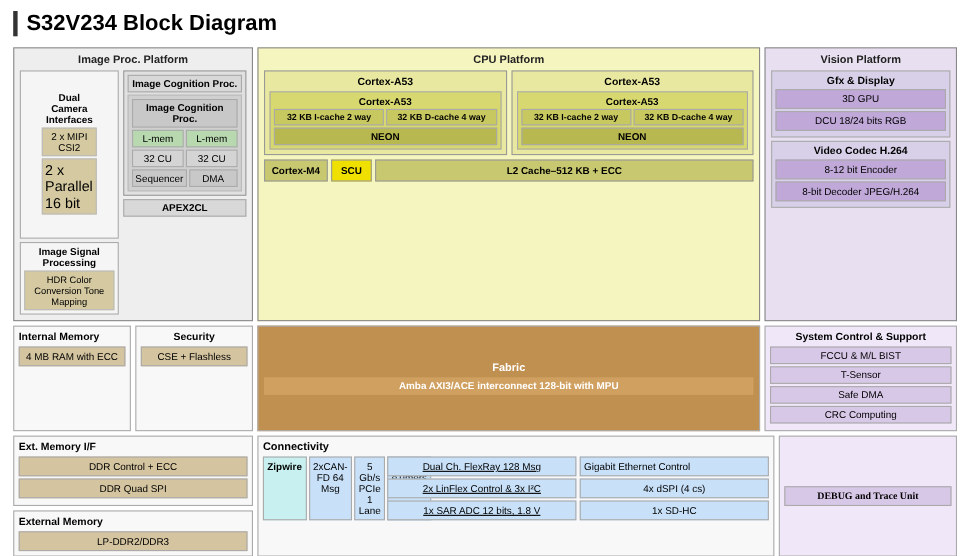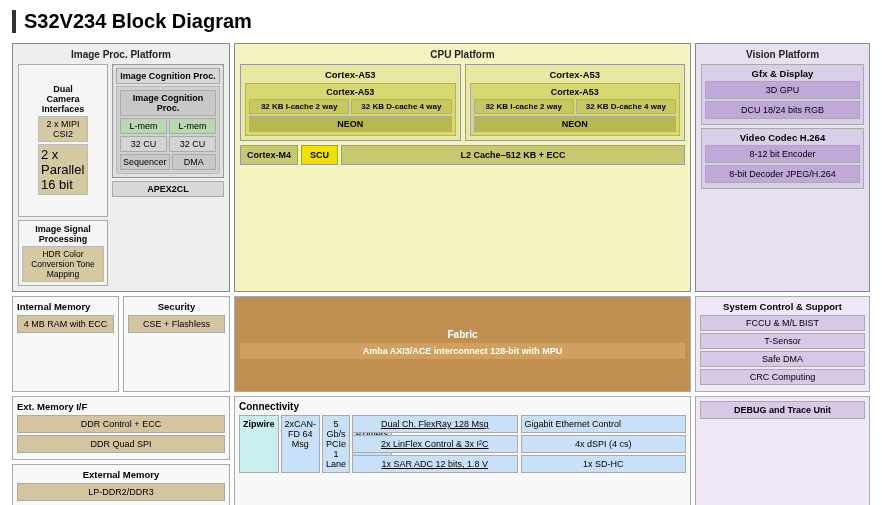--- a/index.html
+++ b/index.html
@@ -176,21 +176,21 @@
 
     <div style="width:218px; display:flex; flex-direction:column; gap:4px;">
 
       <div style="border:1px solid #aaa; background:#f8f8f8; padding:4px;">
         <div style="font-size:9.5px; font-weight:bold; margin-bottom:3px;">Ext. Memory I/F</div>
         <div style="border:1px solid #aaa; background:#d4c4a0; text-align:center; padding:3px; font-size:9px; margin:2px 0;">DDR Control + ECC</div>
         <div style="border:1px solid #aaa; background:#d4c4a0; text-align:center; padding:3px; font-size:9px; margin:2px 0;">DDR Quad SPI</div>
       </div>
 
       <div style="border:1.5px solid #aaa; background:#f8f8f8; padding:4px;">
-        <div style="font-size:9.5px; font-weight:bold; margin-bottom:3px;text-align:center;">External Memory</div>
+        <div style="font-size:9.5px; font-weight:bold; margin-bottom:3px;">External Memory</div>
         <div style="border:1.5px solid #aaa; background:#d4c4a0; text-align:center; padding:3px; font-size:9px;">LP-DDR2/DDR3</div>
       </div>
     </div>
 
     <div style="flex:1; border:1px solid #aaa; background:#f8f8f8; padding:4px;">
       <div style="font-size:10px; font-weight:bold; margin-bottom:3px;">Connectivity</div>
       <div style="display:flex; gap:3px;">
 
         <div style="width:110px; display:flex; flex-direction:row; gap:2px;">
           <div style="border:1px solid #aaa; background:#c8f0f0; text-align:center; padding:3px; font-size:9px; font-weight:bold;">Zipwire</div>
@@ -206,19 +206,19 @@
         </div>
 
         <div style="flex:1; display:flex; flex-direction:column; gap:2px;">
           <div style="border:1px solid #aaa; background:#c8e0f8; text-align:left; padding:3px; font-size:9px;">Gigabit Ethernet Control</div>
           <div style="border:1px solid #aaa; background:#c8e0f8; text-align:center; padding:3px; font-size:9px;">4x dSPI (4 cs)</div>
           <div style="border:1px solid #aaa; background:#c8e0f8; text-align:center; padding:3px; font-size:9px;">1x SD-HC</div>
         </div>
       </div>
     </div>
 
-    <div style="width:175px; border:1px solid #aaa; background:#f0e8f8; padding:4px; display:flex; align-items:flex-start;">
+    <div style="width:162px; border:1px solid #aaa; background:#f0e8f8; padding:4px; display:flex; align-items:center;font-family:Liberation Serif, serif;">
       <div style="border:1px solid #aaa; background:#d8c8e8; text-align:center; padding:3px; font-size:9px; width:100%; font-weight:bold;">DEBUG and Trace Unit</div>
     </div>
   </div>
 
   <div class="watermark">www.eeTronics.com</div>
 </div>
 
 </body></html>

